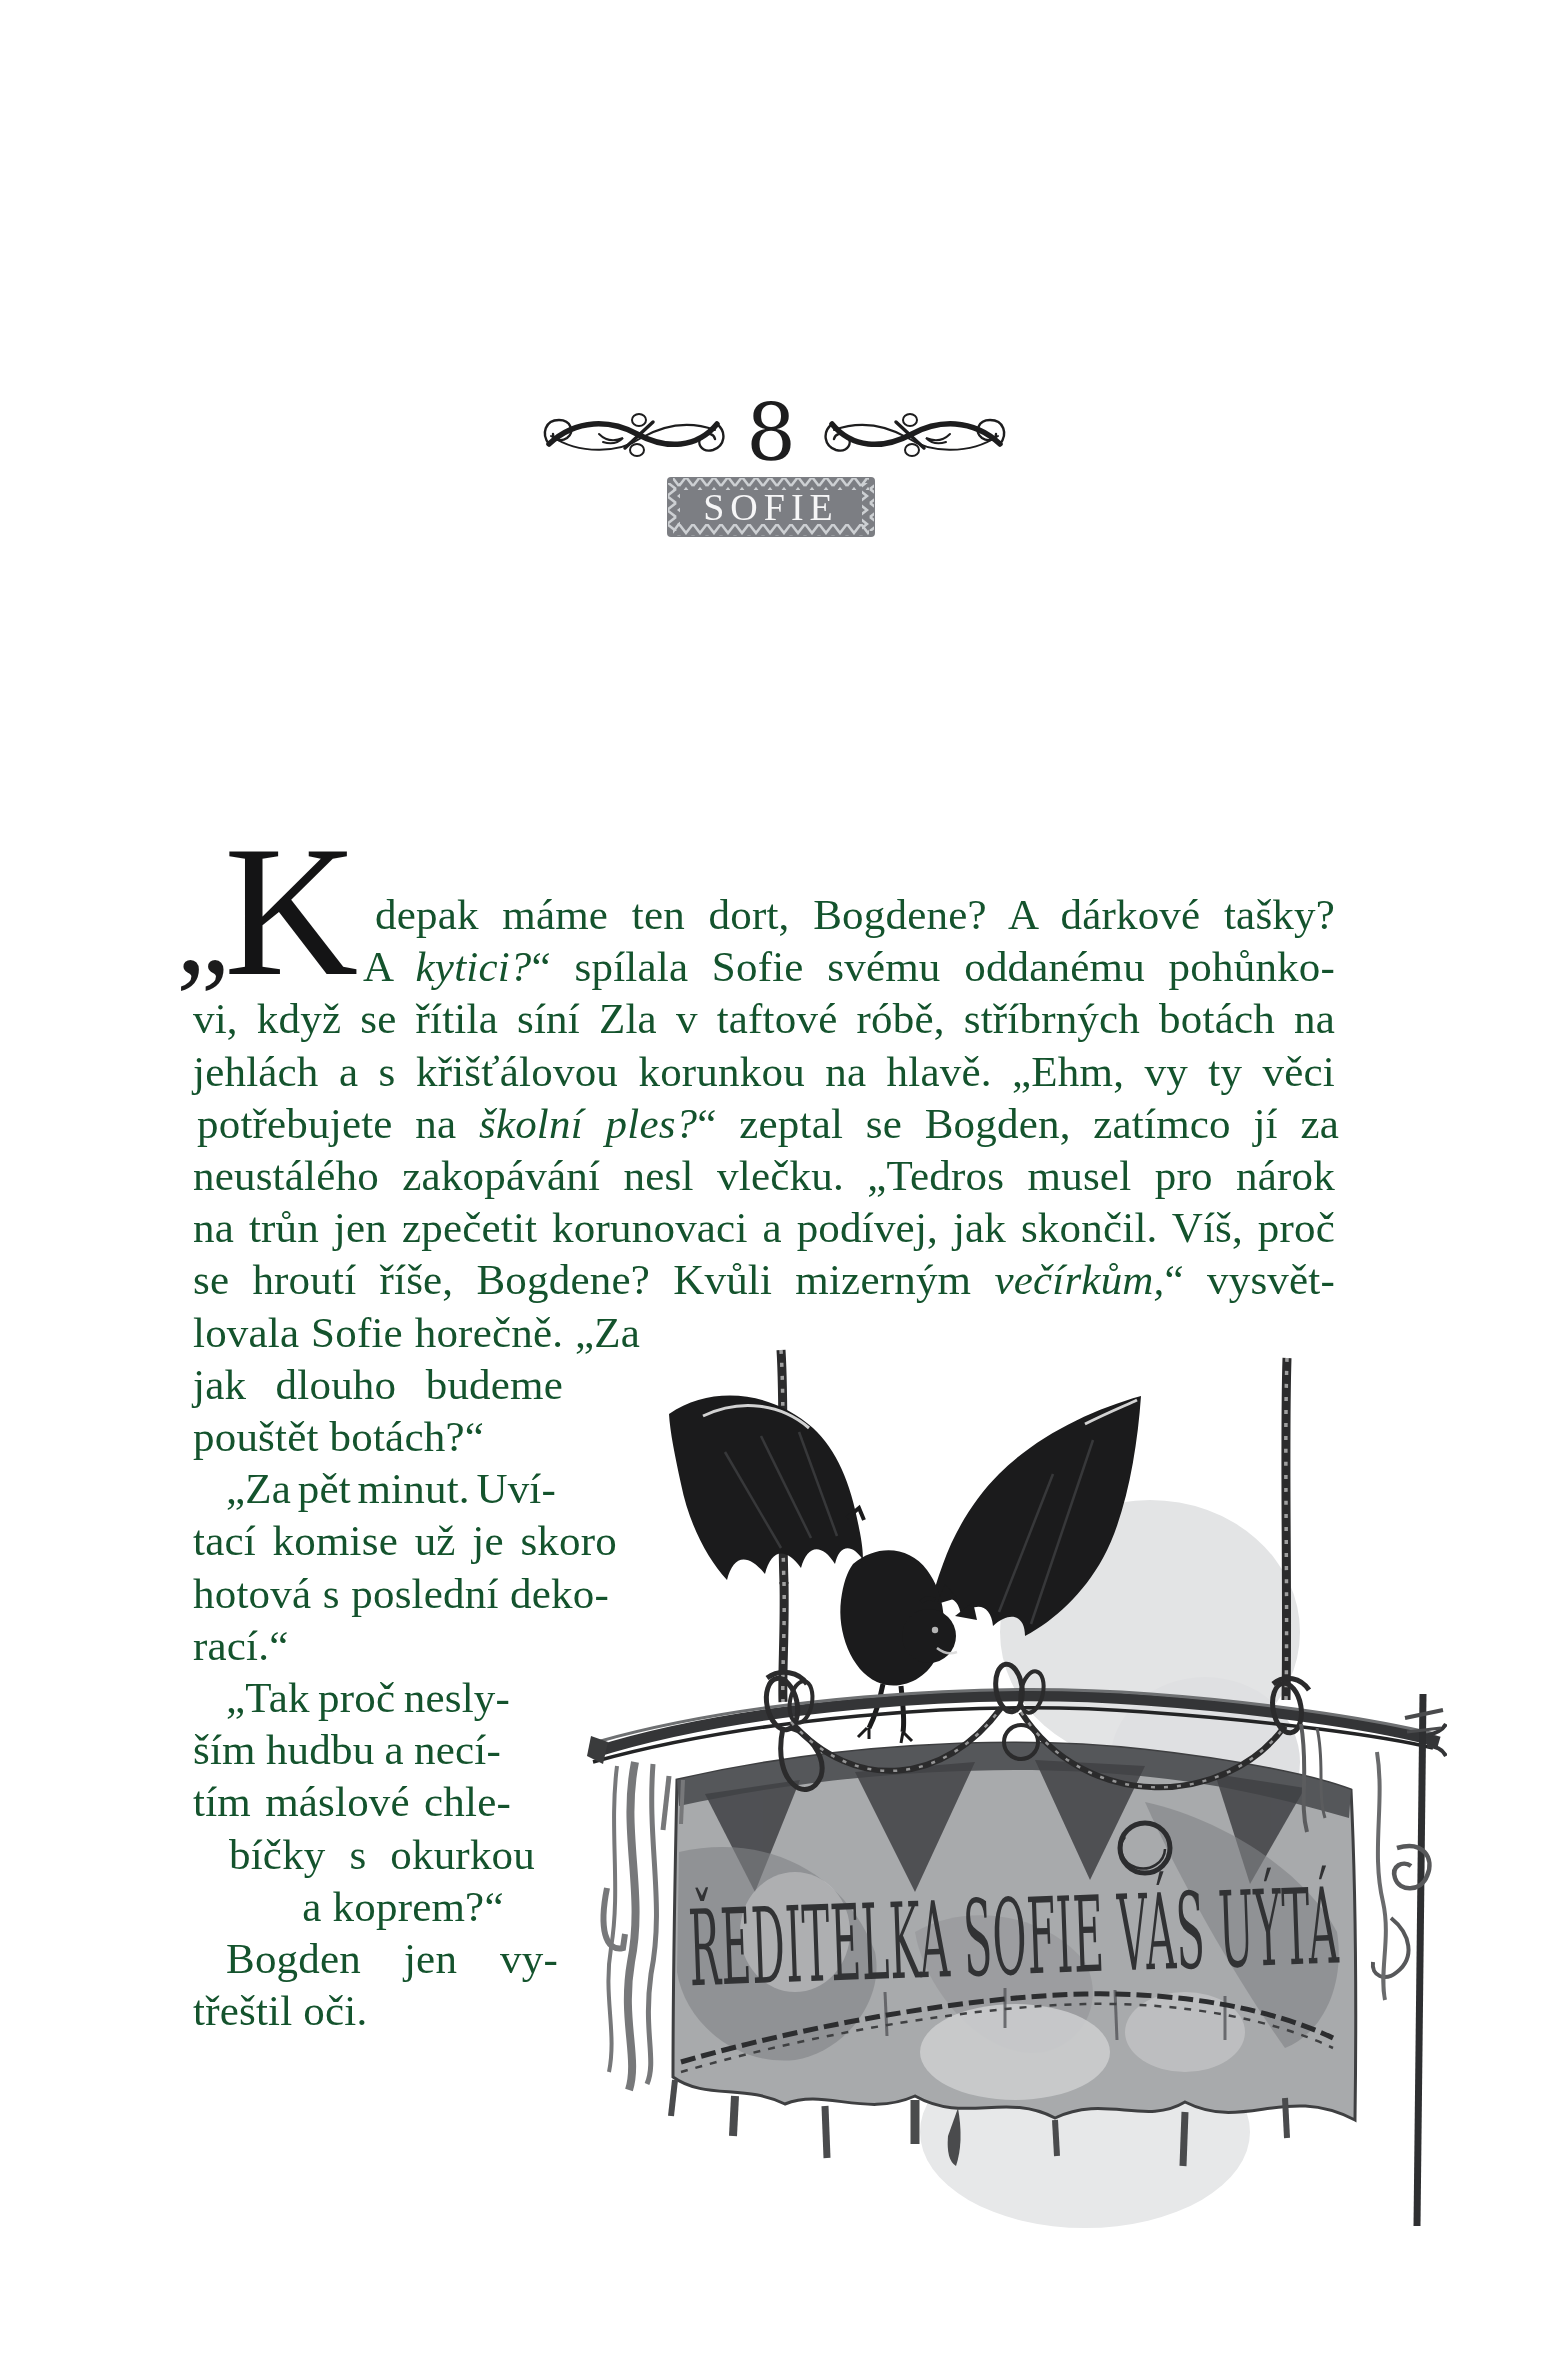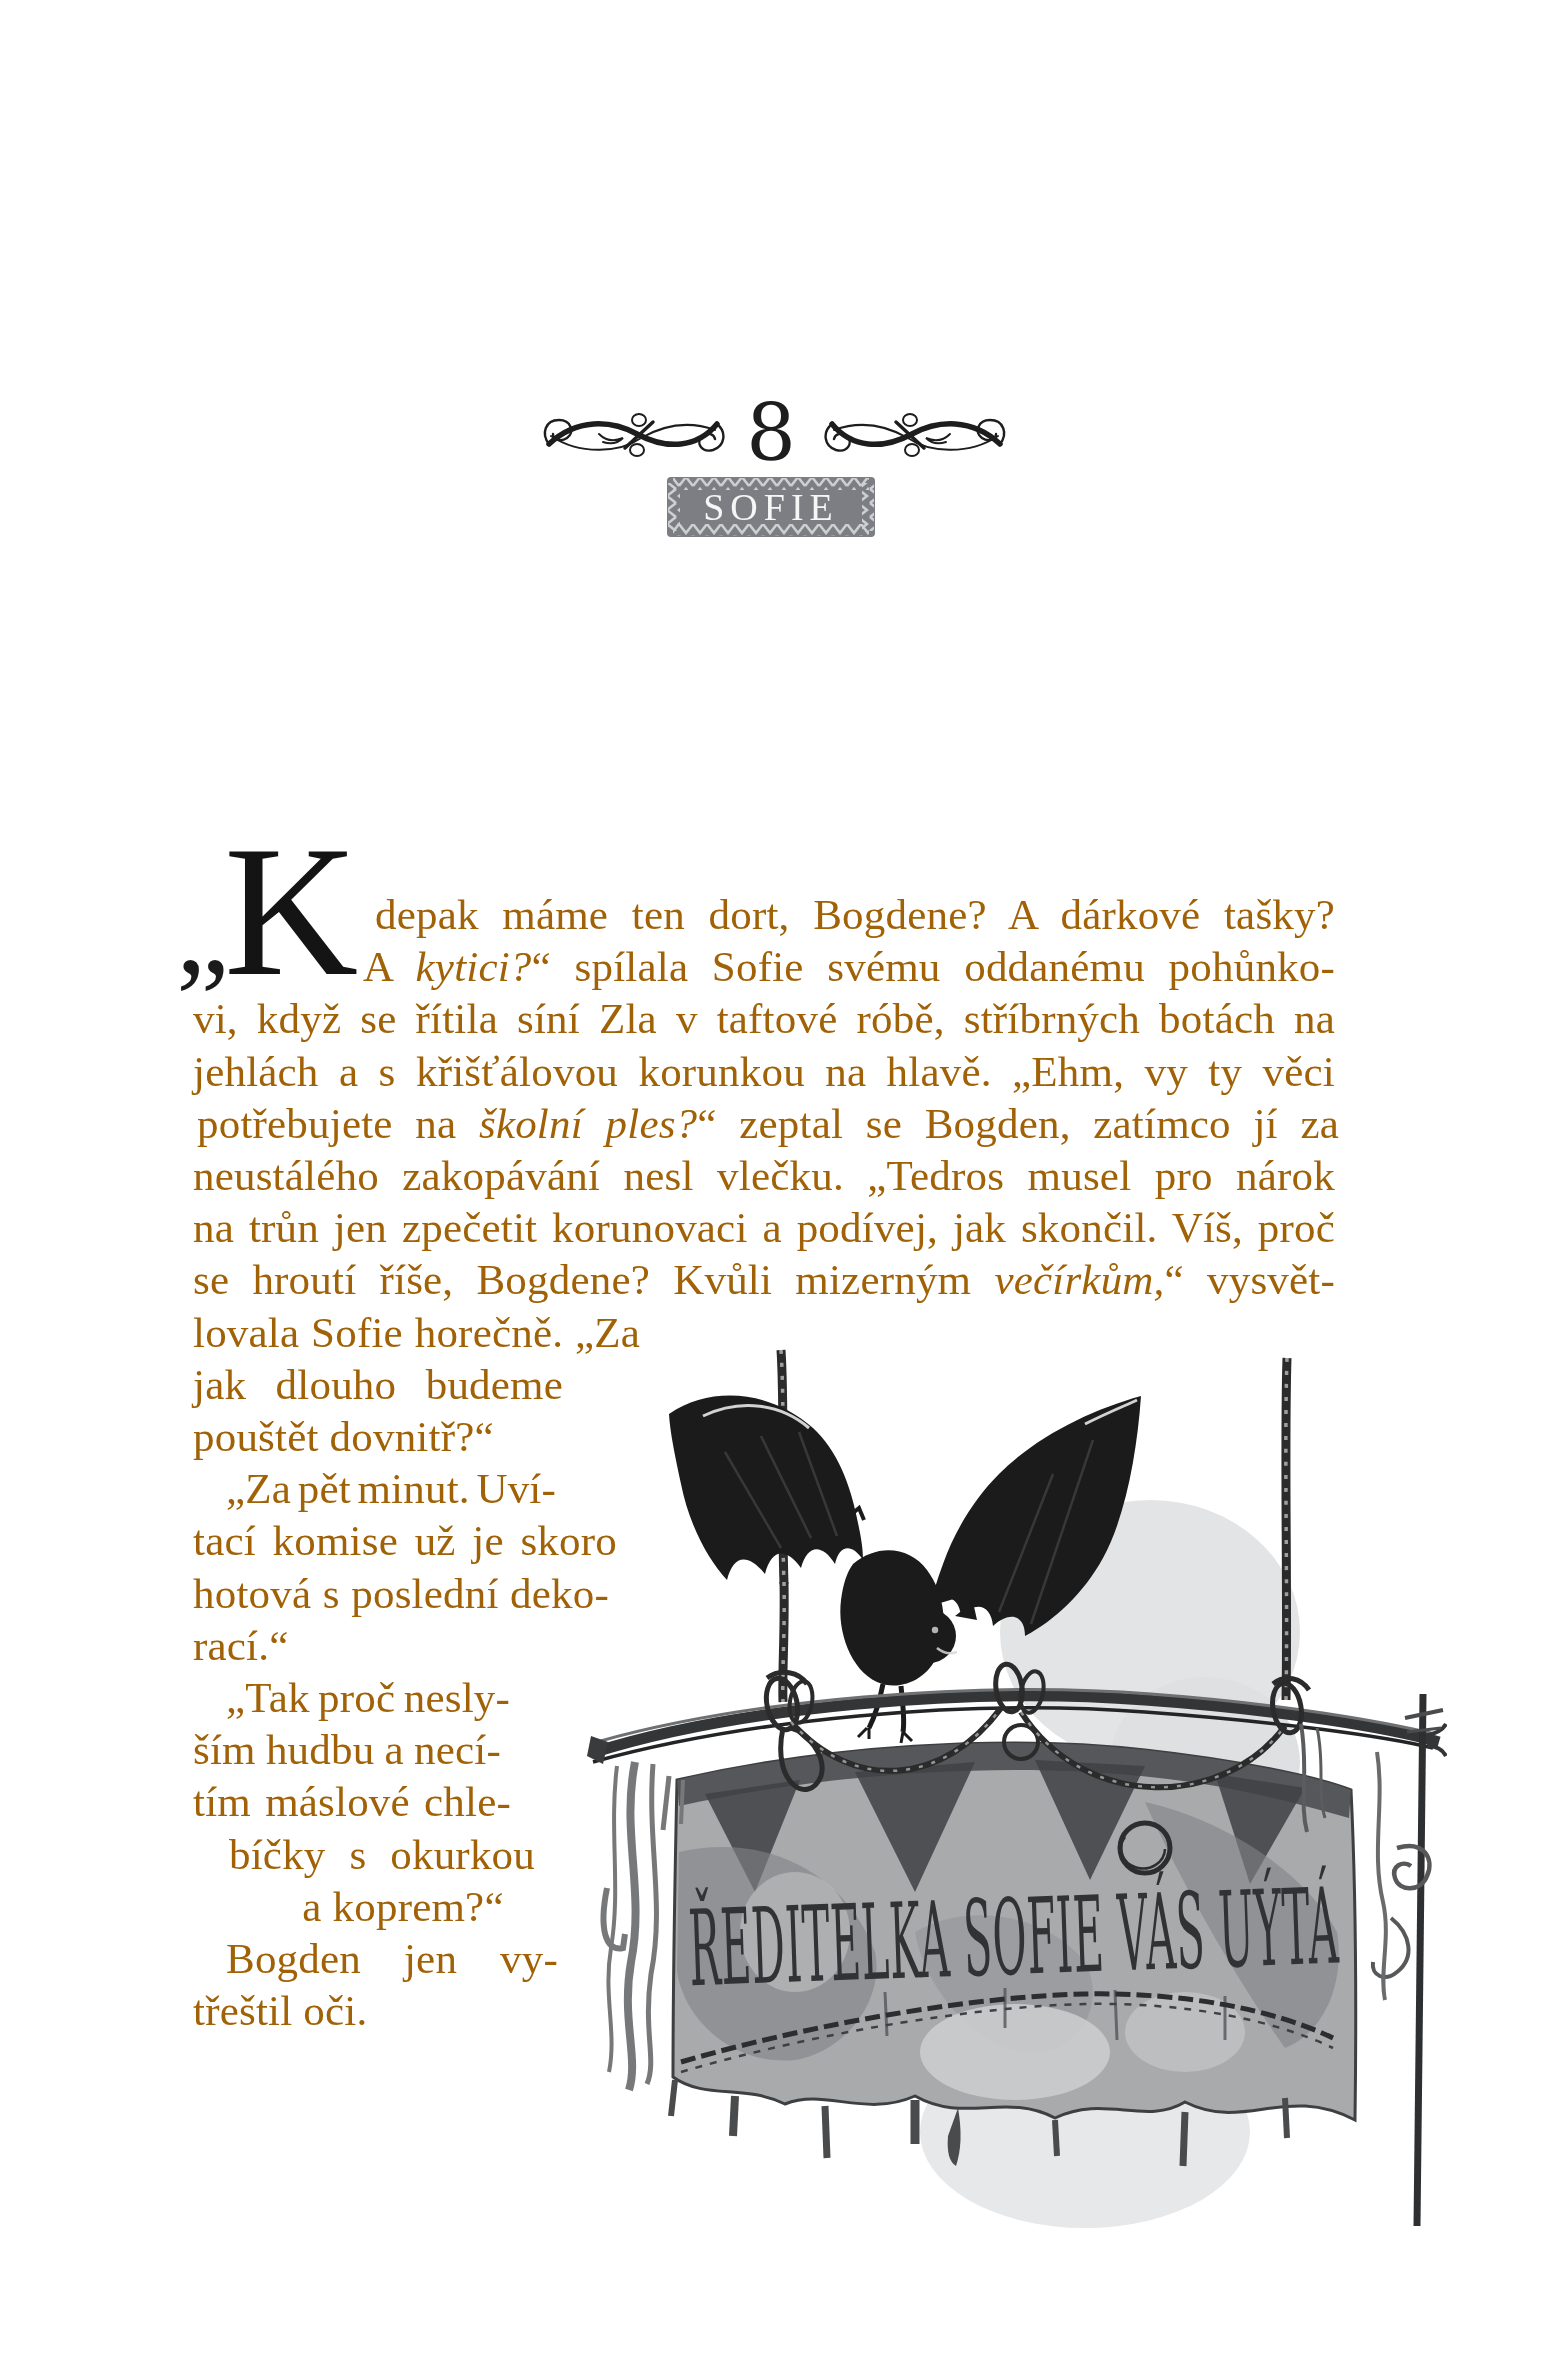--- a/index.html
+++ b/index.html
@@ -35,21 +35,21 @@
   .drop-cap{
     position:absolute;left:224px;top:818px;
     font-size:186px;line-height:1;color:#141415;
     font-family:"Liberation Serif",serif;
   }
   .line{
     position:absolute;
     font-size:43px;line-height:52px;
     white-space:nowrap;
     letter-spacing:0.2px;
-    color:#a16207;
+    color:#14532d;
   }
   .line em{font-style:italic;}
   .line .inner{display:inline-block;white-space:nowrap;}
   
   .illustration{position:absolute;left:585px;top:1332px;}
   .banner-word{
     font-family:"DejaVu Serif",serif;
     letter-spacing:1px;
     fill:#313234;
   }
@@ -118,21 +118,21 @@
       <div class="line" style="top: 889px; left: 375px; width: 960px;"><span class="inner" style="word-spacing: 12.67px;"><span>depak máme ten dort, Bogdene? A dárkové tašky?</span></span></div>
       <div class="line" style="top: 941px; left: 363px; width: 972px;"><span class="inner" style="word-spacing: 12.72px;"><span>A </span><em>kytici?</em><span>“ spílala Sofie svému oddanému pohůnko-</span></span></div>
       <div class="line" style="top: 993px; left: 193px; width: 1142px;"><span class="inner" style="word-spacing: 8.1px;"><span>vi, když se řítila síní Zla v taftové róbě, stříbrných botách na</span></span></div>
       <div class="line" style="top: 1046px; left: 193px; width: 1142px;"><span class="inner" style="word-spacing: 9.44px;"><span>jehlách a s křišťálovou korunkou na hlavě. „Ehm, vy ty věci</span></span></div>
       <div class="line" style="top: 1098px; left: 197px; width: 1142px;"><span class="inner" style="word-spacing: 11.72px;"><span>potřebujete na </span><em>školní ples?</em><span>“ zeptal se Bogden, zatímco jí za</span></span></div>
       <div class="line" style="top: 1150px; left: 193px; width: 1142px;"><span class="inner" style="word-spacing: 12.49px;"><span>neustálého zakopávání nesl vlečku. „Tedros musel pro nárok</span></span></div>
       <div class="line" style="top: 1202px; left: 193px; width: 1142px;"><span class="inner" style="word-spacing: 3.96px;"><span>na trůn jen zpečetit korunovaci a podívej, jak skončil. Víš, proč</span></span></div>
       <div class="line" style="top: 1254px; left: 193px; width: 1142px;"><span class="inner" style="word-spacing: 12.22px;"><span>se hroutí říše, Bogdene? Kvůli mizerným </span><em>večírkům,</em><span>“ vysvět-</span></span></div>
       <div class="line" style="top: 1307px; left: 193px; width: 447px;"><span class="inner" style="word-spacing: 0.89px;"><span>lovala Sofie horečně. „Za</span></span></div>
       <div class="line" style="top: 1359px; left: 193px; width: 370px;"><span class="inner" style="word-spacing: 18.5px;"><span>jak dlouho budeme</span></span></div>
-      <div class="line" style="top: 1411px; left: 193px; width: 420px;"><span class="inner"><span>pouštět dovnitř?“</span></span></div>
+      <div class="line" style="top: 1411px; left: 193px; width: 420px;"><span class="inner"><span>pouštět botách?“</span></span></div>
       <div class="line" style="top: 1463px; left: 226px; width: 330px;"><span class="inner" style="word-spacing: -4.31px;"><span>„Za pět minut. Uví-</span></span></div>
       <div class="line" style="top: 1515px; left: 193px; width: 424px;"><span class="inner" style="word-spacing: 5.73px;"><span>tací komise už je skoro</span></span></div>
       <div class="line" style="top: 1568px; left: 193px; width: 416px;"><span class="inner" style="word-spacing: 0.59px;"><span>hotová s poslední deko-</span></span></div>
       <div class="line" style="top: 1620px; left: 193px; width: 420px;"><span class="inner"><span>rací.“</span></span></div>
       <div class="line" style="top: 1672px; left: 226px; width: 284px;"><span class="inner" style="word-spacing: -2.56px;"><span>„Tak proč nesly-</span></span></div>
       <div class="line" style="top: 1724px; left: 193px; width: 308px;"><span class="inner" style="word-spacing: -0.77px;"><span>ším hudbu a necí-</span></span></div>
       <div class="line" style="top: 1776px; left: 193px; width: 318px;"><span class="inner" style="word-spacing: 3.26px;"><span>tím máslové chle-</span></span></div>
       <div class="line" style="top: 1829px; left: 193px; width: 306px; margin-left: 36px;"><span class="inner" style="word-spacing: 12.95px;"><span>bíčky s okurkou</span></span></div>
       <div class="line" style="top: 1881px; left: 193px; width: 420px; text-align: center;"><span class="inner"><span>a koprem?“</span></span></div>
       <div class="line" style="top: 1933px; left: 226px; width: 332px;"><span class="inner" style="word-spacing: 32.04px;"><span>Bogden jen vy-</span></span></div>

